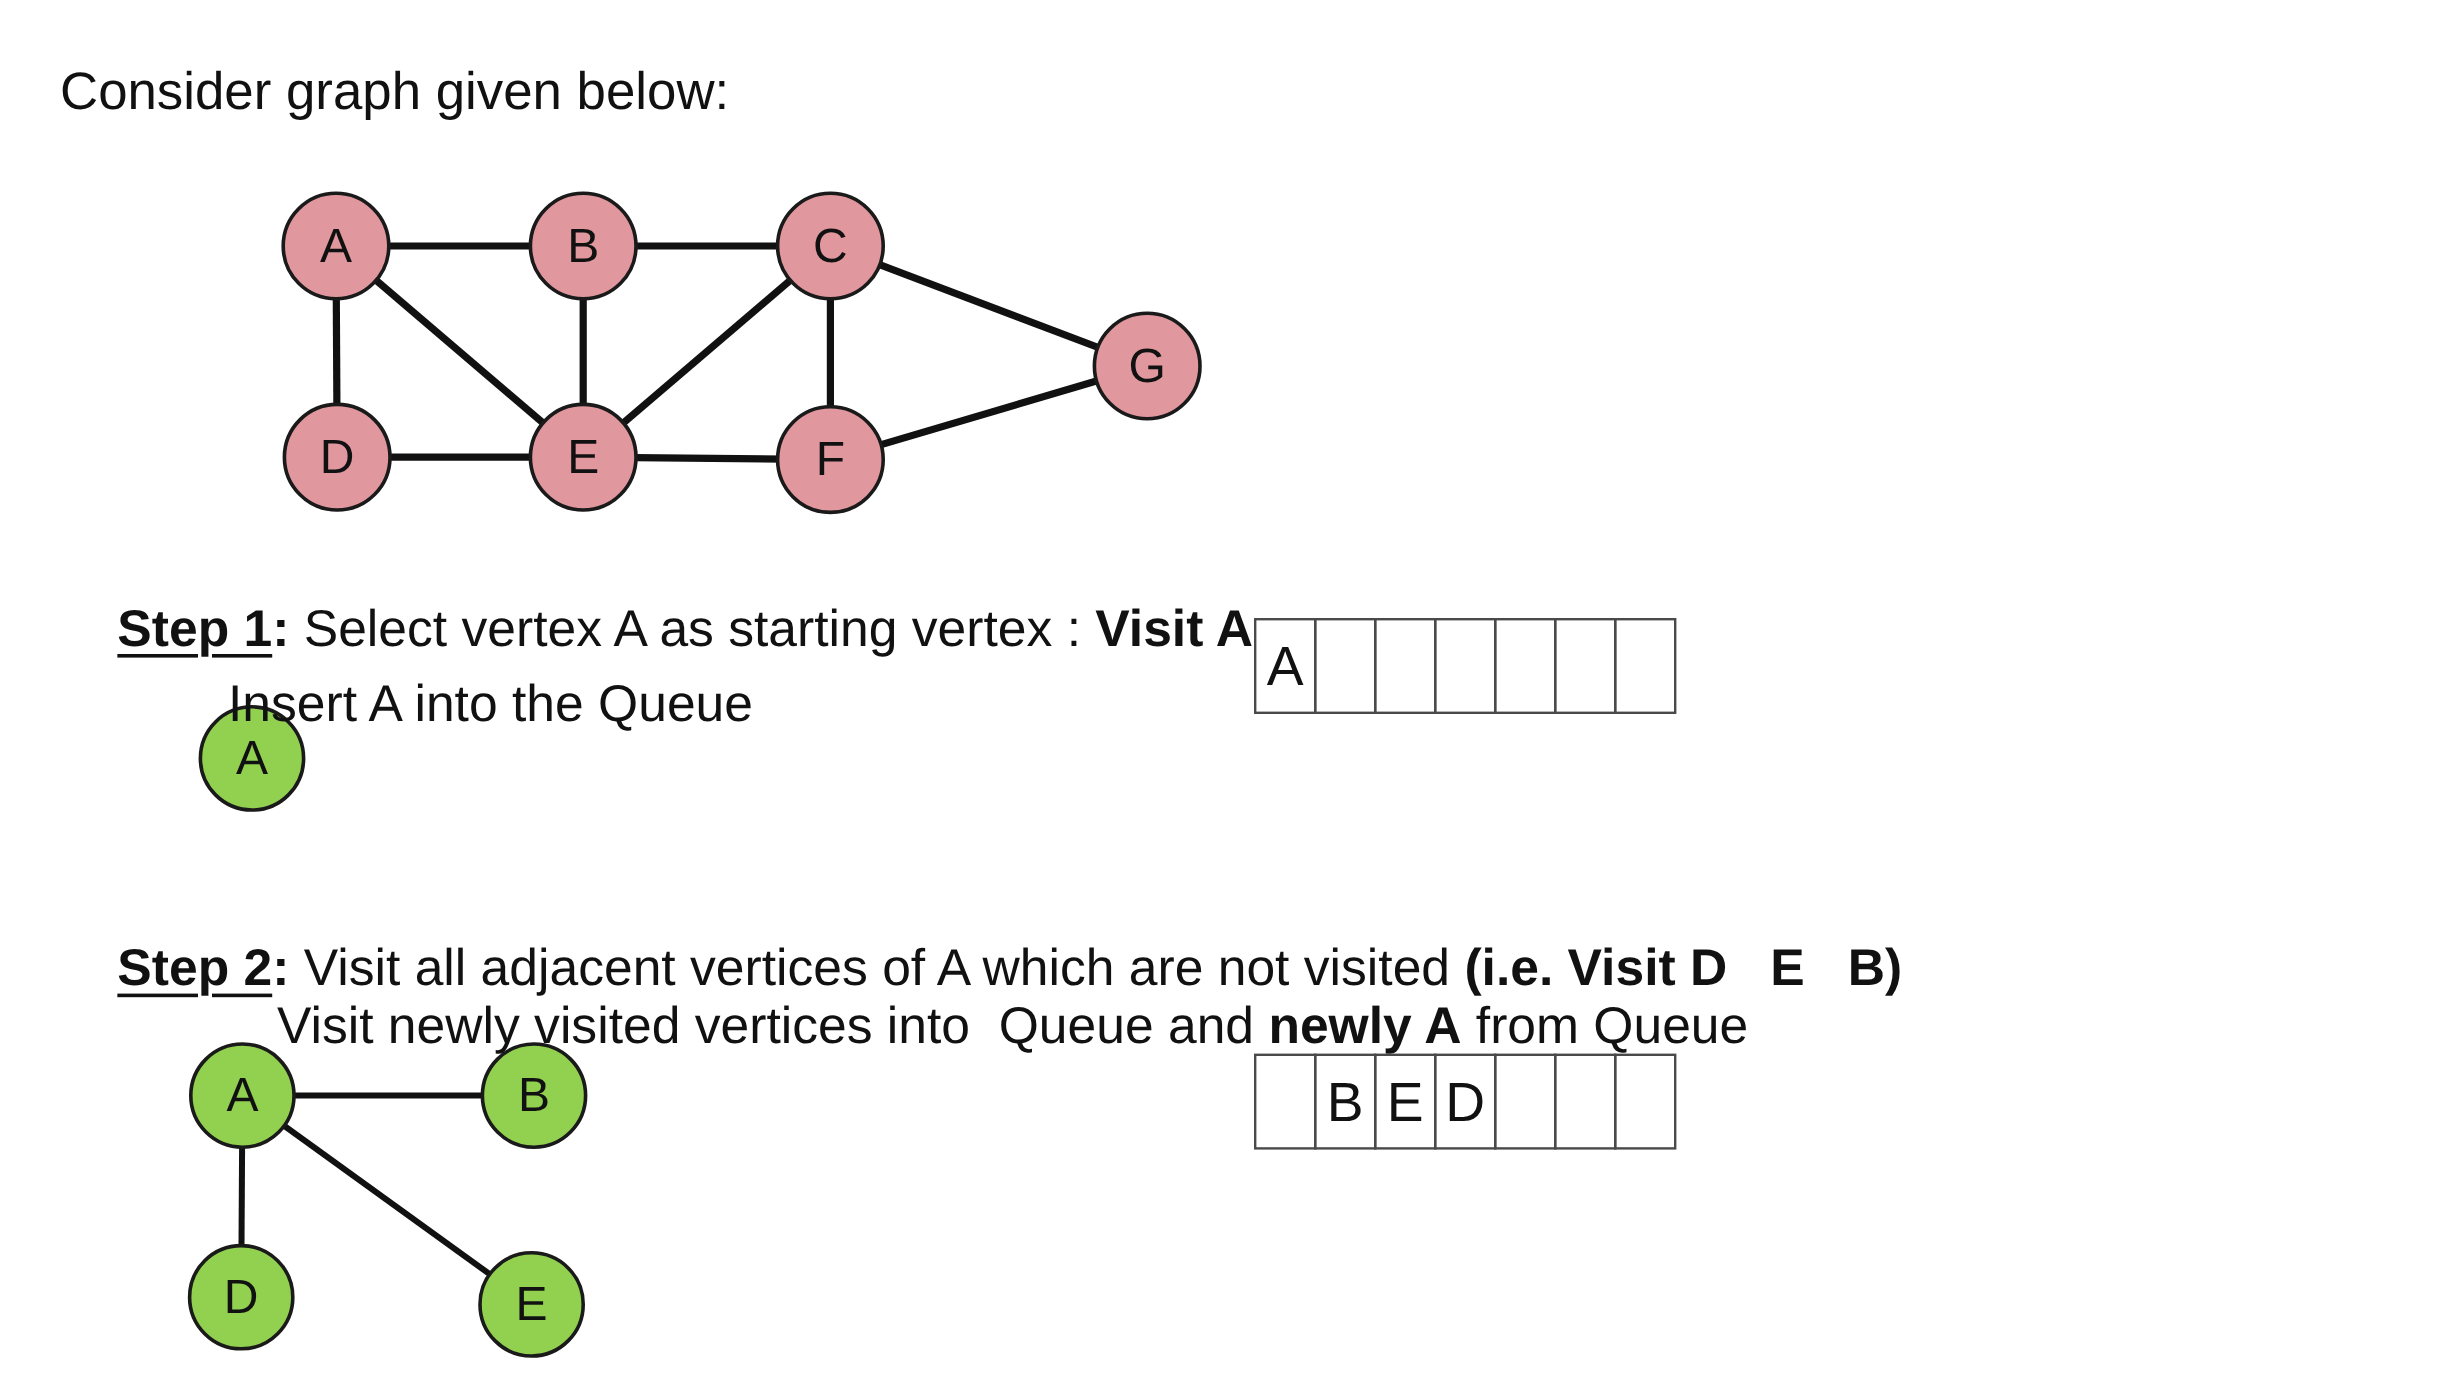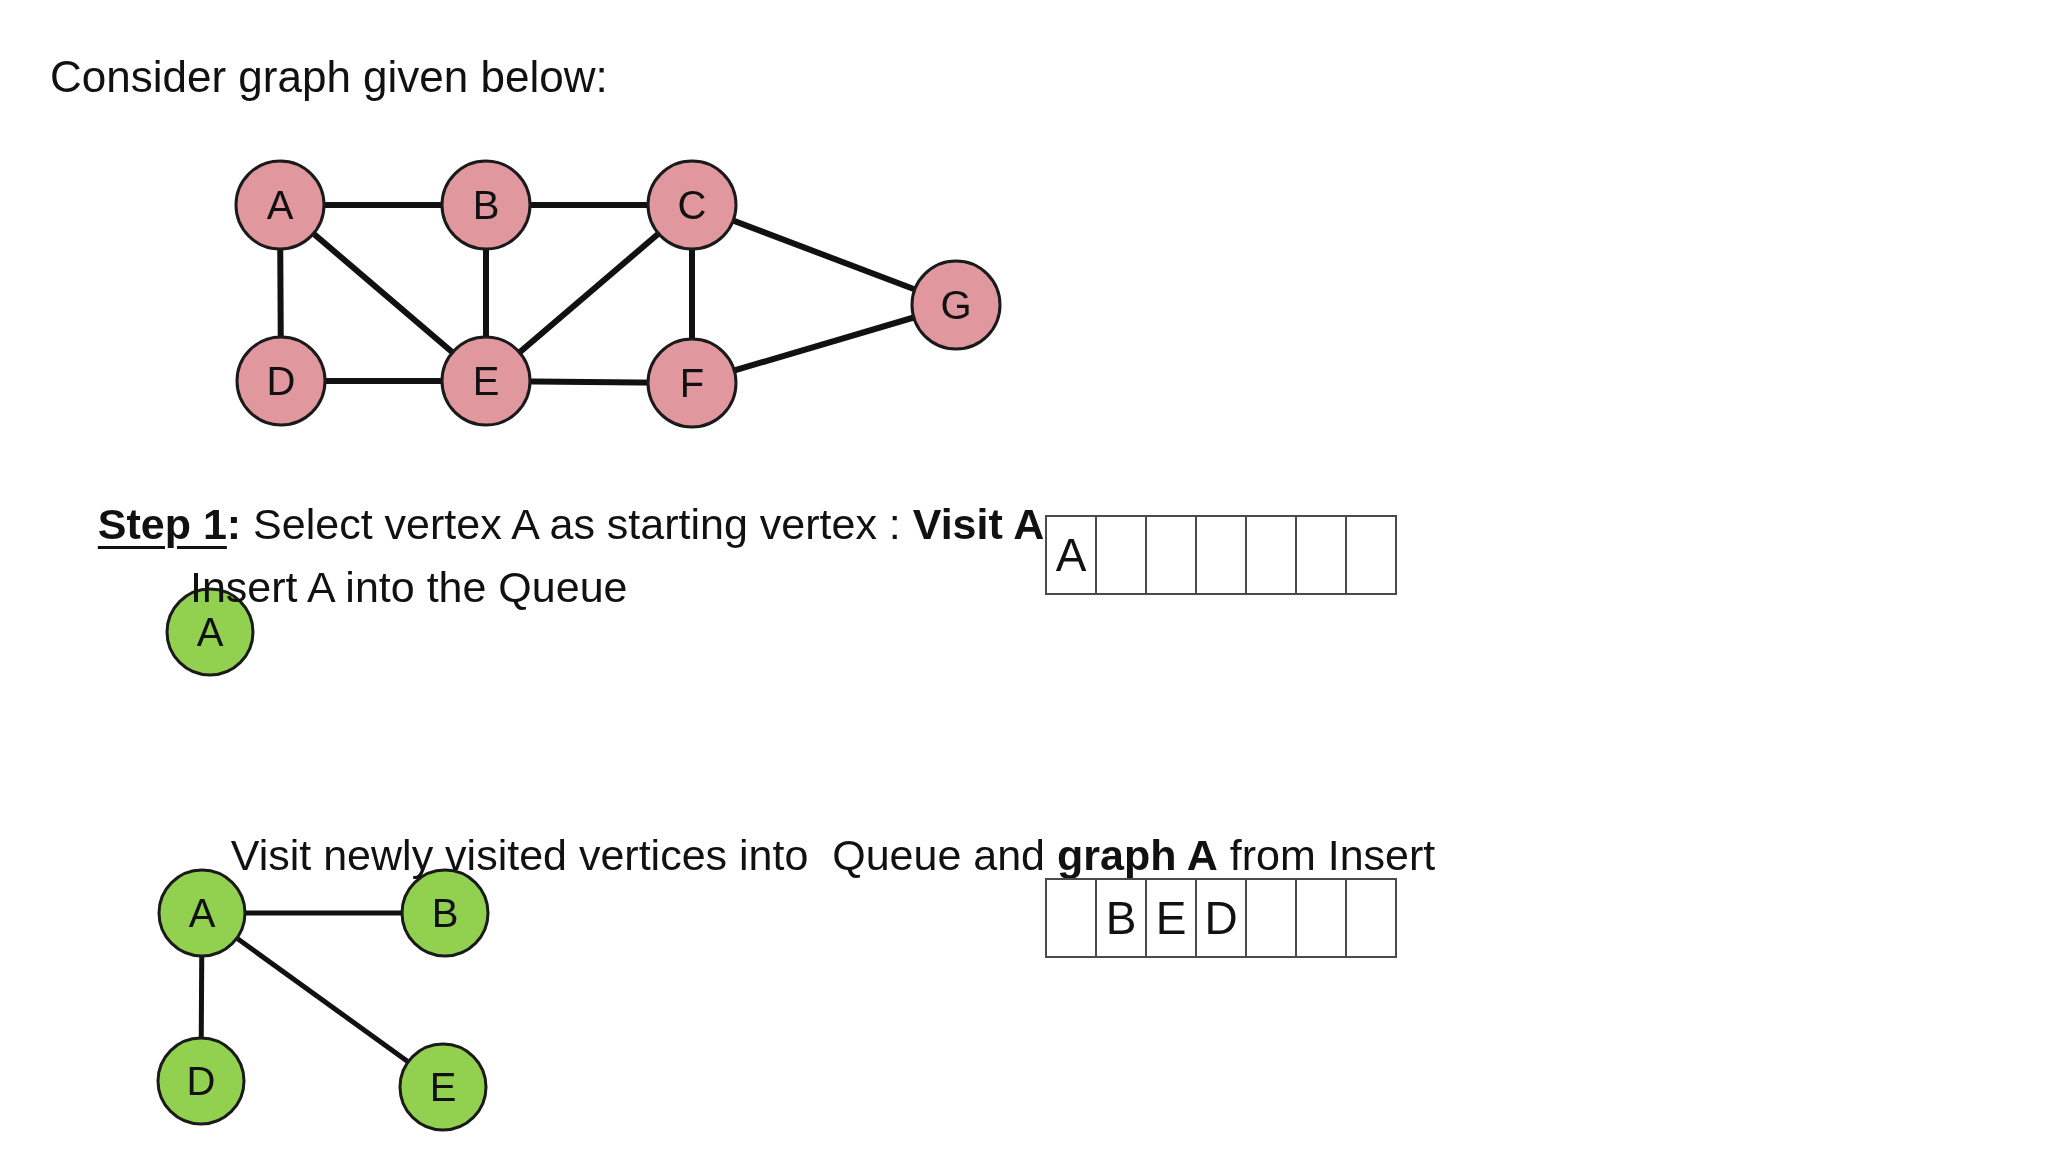--- a/index.html
+++ b/index.html
@@ -96,22 +96,25 @@
   <div class="queue" style="left:1045px;top:515px;">
     <div class="qcell">A</div>
     <div class="qcell"></div>
     <div class="qcell"></div>
     <div class="qcell"></div>
     <div class="qcell"></div>
     <div class="qcell"></div>
     <div class="qcell"></div>
   </div>
 
+  <div class="textline" style="left:50px;top:735px;">
+    <span class="b u">Step 2</span><span class="b">:</span><span> Visit all adjacent vertices of A which are not visited </span><span class="b">(i.e. Visit D   E   B)</span>
+  </div>
   <div class="textline" style="left:183px;top:783px;">
-    <span>Visit newly visited vertices into  Queue and </span><span class="b">graph A</span><span> from Insert</span>
+    <span>Visit newly visited vertices into  Queue and </span><span class="b">newly A</span><span> from Queue</span>
   </div>
 
   <div class="queue" style="left:1045px;top:878px;">
     <div class="qcell"></div>
     <div class="qcell">B</div>
     <div class="qcell">E</div>
     <div class="qcell">D</div>
     <div class="qcell"></div>
     <div class="qcell"></div>
     <div class="qcell"></div>

